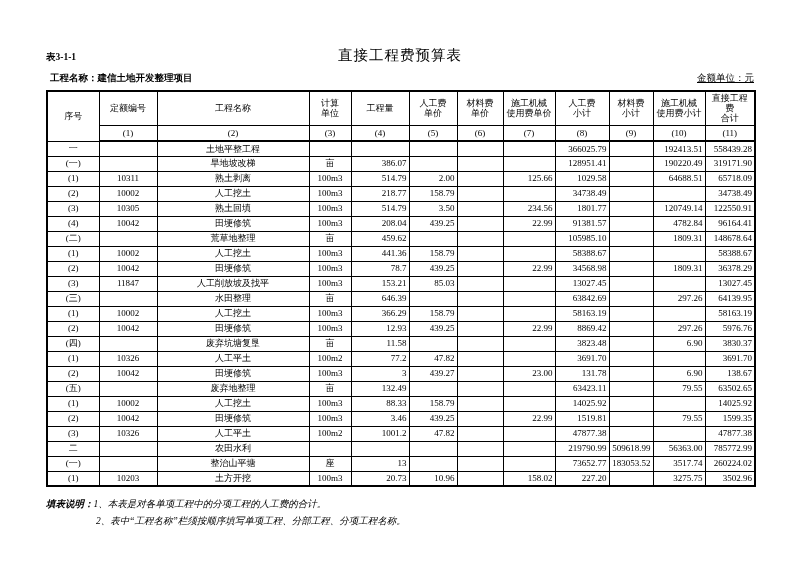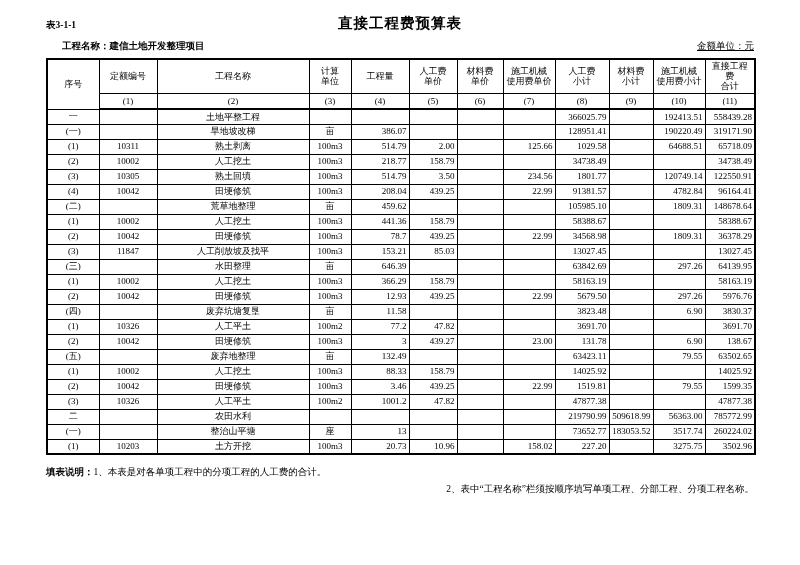--- a/index.html
+++ b/index.html
@@ -7,43 +7,43 @@
     margin: 0; padding: 0;
     width: 800px; height: 565px;
     background: #fff;
     color: #000;
     font-family: "Liberation Serif", "DejaVu Serif", serif;
     overflow: hidden;
   }
   .page {
     width: 708px;
     margin: 0 auto;
-    padding-top: 14px;
+    padding-top: 46px;
   }
   .header-grid {
     display: grid;
     grid-template-columns: 1fr auto 1fr;
     align-items: baseline;
   }
   .table-no {
     font-size: 9.5px;
     font-weight: bold;
   }
   .title {
     margin: 0;
     font-size: 14.5px;
-    font-weight: bold;
+    font-weight: normal;
     text-align: right;
     letter-spacing: 1px;
   }
   .meta-row {
     display: flex;
     justify-content: space-between;
     align-items: flex-start;
-    margin: 7px 0 5px 16px;
+    margin: 7px 0 5px 4px;
   }
   .project-name { font-size: 9.5px; font-weight: bold; }
   .amount-unit { font-size: 9.5px; text-decoration: underline; }
 
   table.budget {
     width: 708px;
     border-collapse: collapse;
     table-layout: fixed;
     border: 2px solid #000;
   }
@@ -60,24 +60,25 @@
   .pre { white-space: pre-line; }
   tbody td { height: 15px; }
   td.c { text-align: center; }
   td.l { text-align: center; padding-left: 4px; }
   td.r { text-align: right; padding-right: 3px; }
 
   .notes {
     margin-top: 9px;
     font-size: 9.5px;
     line-height: 17px;
+    font-style: italic;
   }
   .note-first { display: flex; }
   .note-label { font-weight: bold; white-space: nowrap; }
-  .note-indent { padding-left: 50px; text-align: right; }
+  .note-indent { padding-left: 50px; }
 </style>
 </head>
 <body>
 
 <div class="page">
 
   <div class="header-grid">
     <span class="table-no">表3-1-1</span>
     <h1 class="title">直接工程费预算表</h1>
     <span></span>
@@ -311,21 +312,21 @@
         </tr>
         <tr>
           <td class="c">(2)</td>
           <td class="c">10042</td>
           <td class="l">田埂修筑</td>
           <td class="c">100m3</td>
           <td class="r">12.93</td>
           <td class="r">439.25</td>
           <td class="r"></td>
           <td class="r">22.99</td>
-          <td class="r">5679.50</td>
+          <td class="r">8869.42</td>
           <td class="r"></td>
           <td class="r">297.26</td>
           <td class="r">5976.76</td>
         </tr>
         <tr>
           <td class="c">(四)</td>
           <td class="c"></td>
           <td class="l">废弃坑塘复垦</td>
           <td class="c">亩</td>
           <td class="r">11.58</td>

